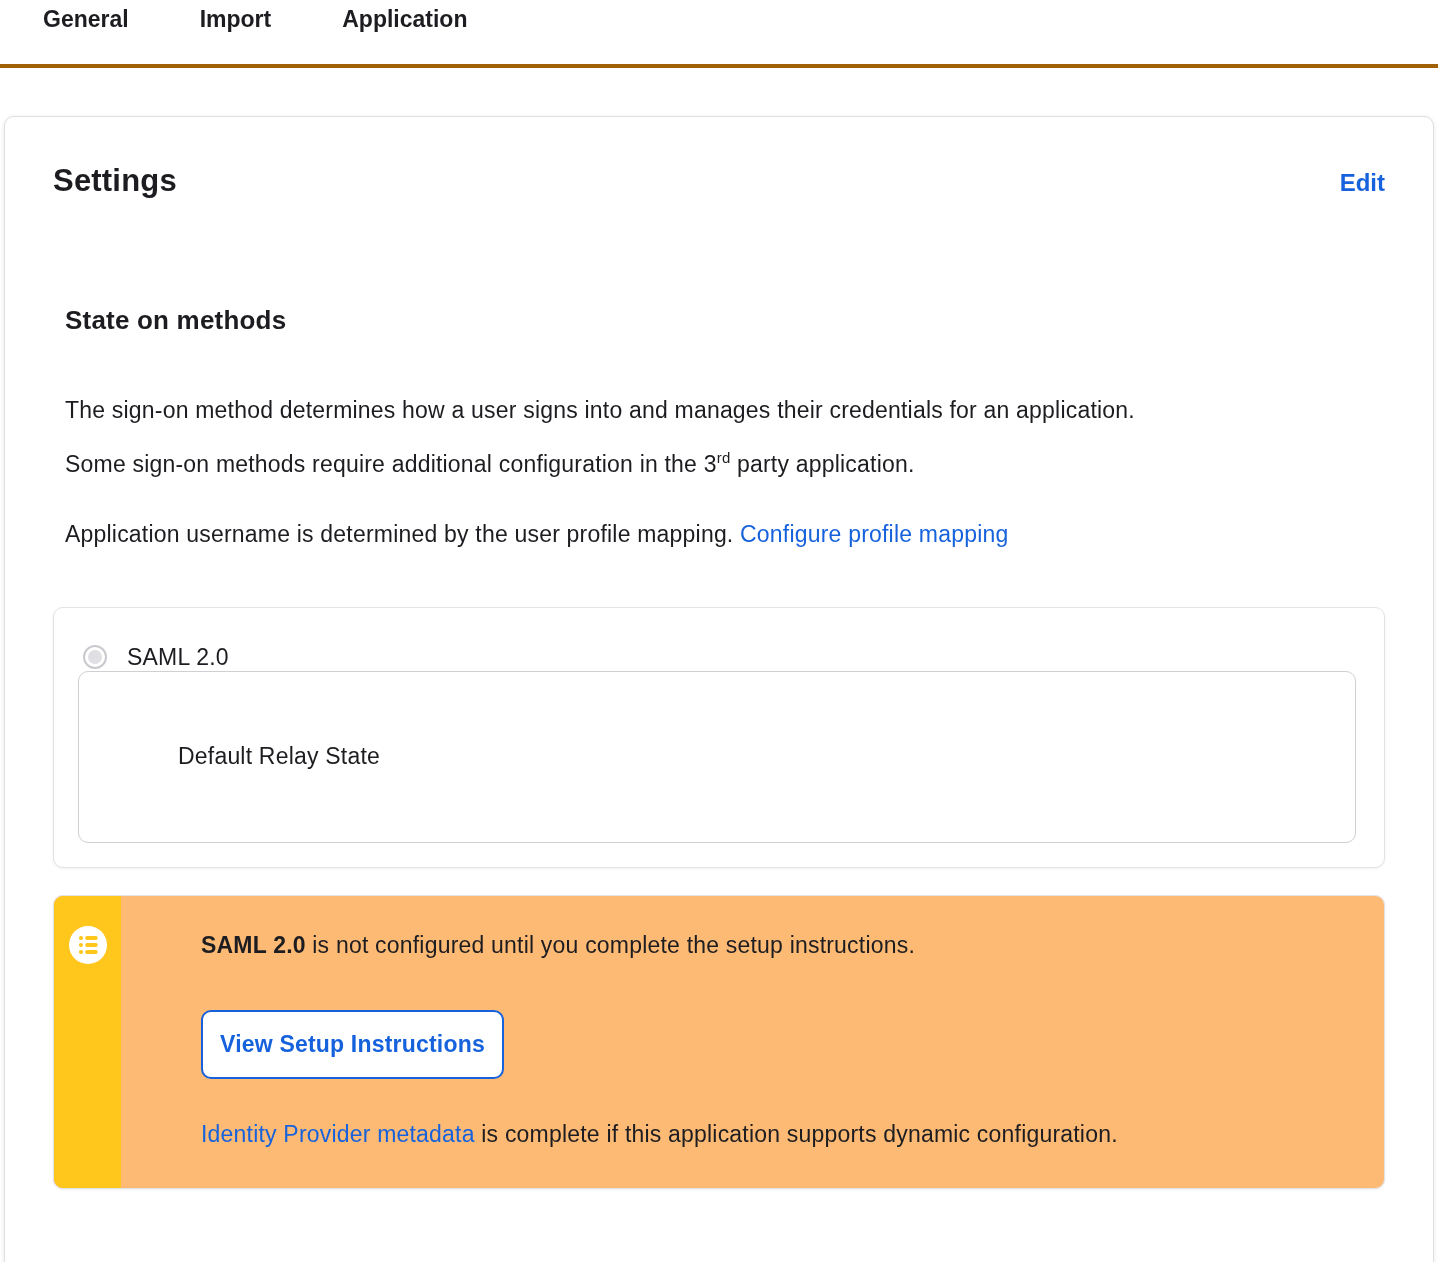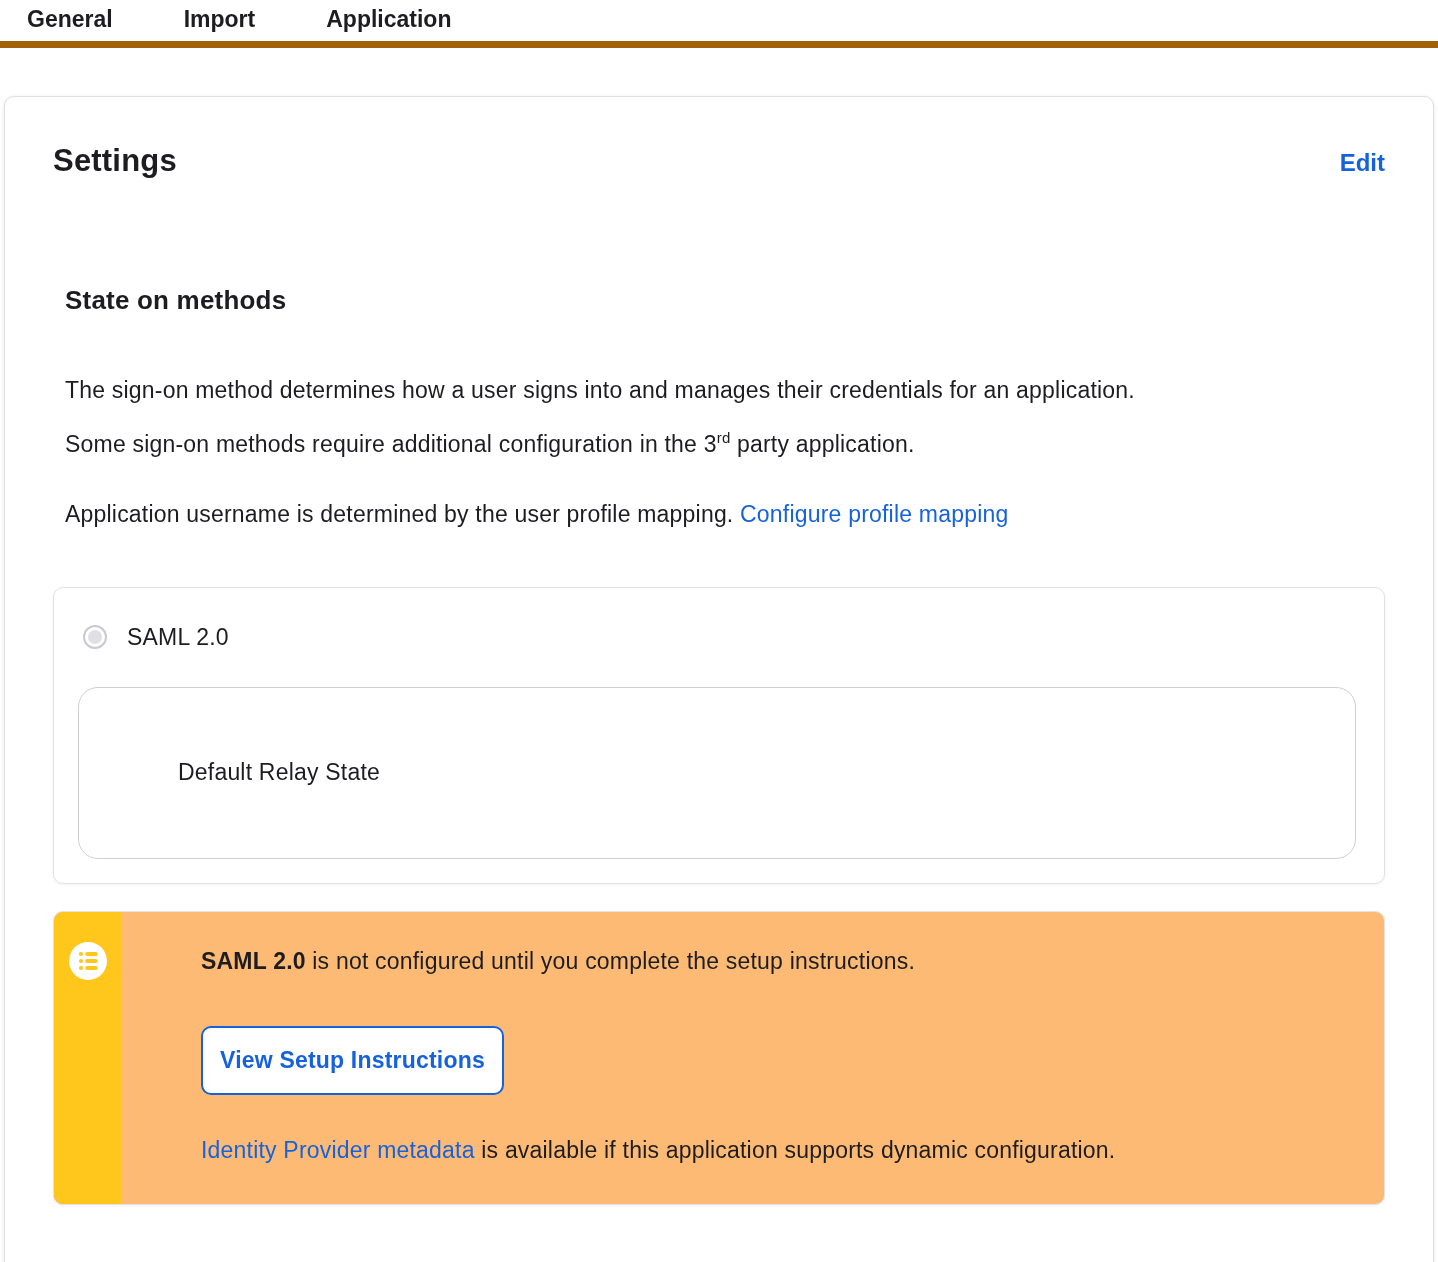--- a/index.html
+++ b/index.html
@@ -8,23 +8,23 @@
     font-family: "Liberation Sans", sans-serif;
     color: #1d1d21;
     -webkit-font-smoothing: antialiased;
   }
   :root { --accent: #1662dd; --warning: #ffc61c; }
 
   
   .tabs-bar {
     display: flex;
     align-items: flex-start;
-    padding: 6px 0 0 3px;
-    height: 48px;
-    border-bottom: 7px solid #a16207;
+    padding: 6px 0 0 19px;
+    height: 68px;
+    border-bottom: 4px solid #a16207;
   }
   .tab {
     position: relative;
     font-size: 23px;
     font-weight: 700;
     padding: 0 24px;
     margin-right: 23px;
     height: 57px;
     cursor: pointer;
     white-space: nowrap;
@@ -104,23 +104,22 @@
   .radio::after {
     content: "";
     position: absolute;
     inset: 3px;
     border-radius: 50%;
     background: #dfdfe4;
   }
   .radio-label { font-size: 23px; margin-left: 20px; letter-spacing: 0.2px; }
 
   .relay-box {
-    margin-top: 36px;
     border: 1px solid #cfcfd4;
-    border-radius: 20px;
+    border-radius: 10px;
     height: 172px;
     display: flex;
     align-items: center;
     padding-left: 99px;
   }
   .relay-label { font-size: 23px; letter-spacing: 0.2px; }
 
   
   .callout {
     margin-top: 27px;
@@ -207,17 +206,17 @@
           <rect x="16.2" y="17.1" width="12.5" height="3.8" rx="1.9" fill="#ffc61c"></rect>
           <rect x="16.2" y="24.1" width="12.5" height="3.8" rx="1.9" fill="#ffc61c"></rect>
         </svg>
       </span>
     </div>
     <div class="callout-body">
       <p class="callout-message"><b>SAML 2.0</b><span> is not configured until you complete the setup instructions.</span></p>
 
       <button class="setup-btn">View Setup Instructions</button>
 
-      <p class="metadata-line"><a class="inline-link">Identity Provider metadata</a><span> is available if this application supports dynamic configuration.</span></p>
+      <p class="metadata-line"><a class="inline-link">Identity Provider metadata</a><span> is complete if this application supports dynamic configuration.</span></p>
     </div>
   </div>
 
 </section>
 
 </body></html>

